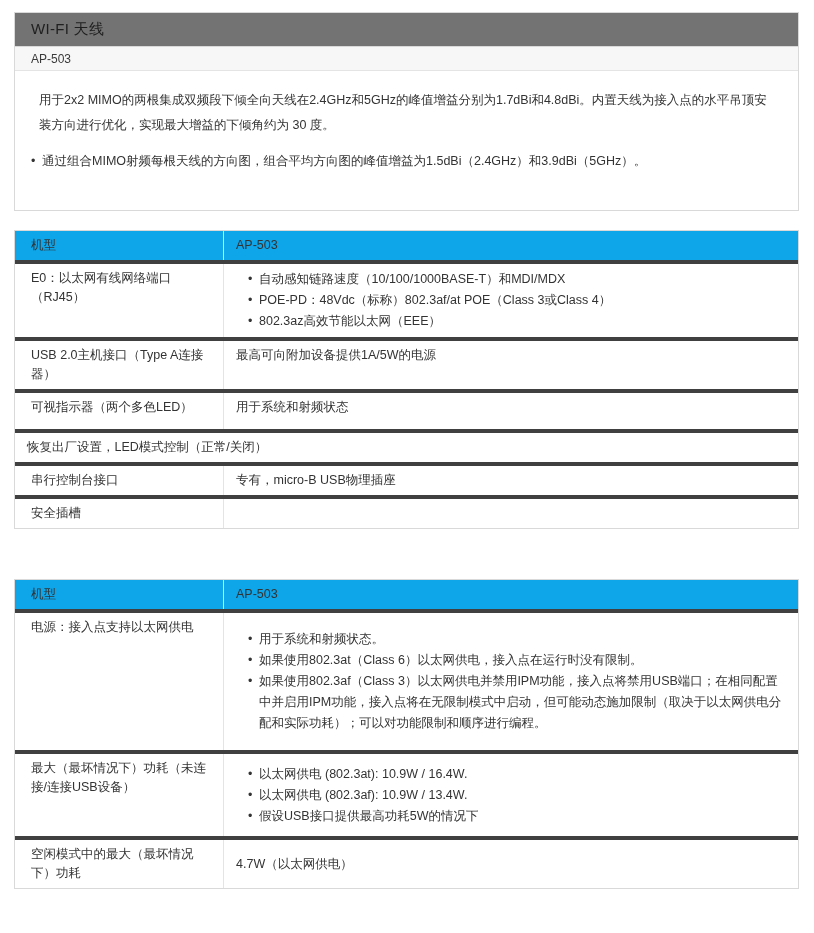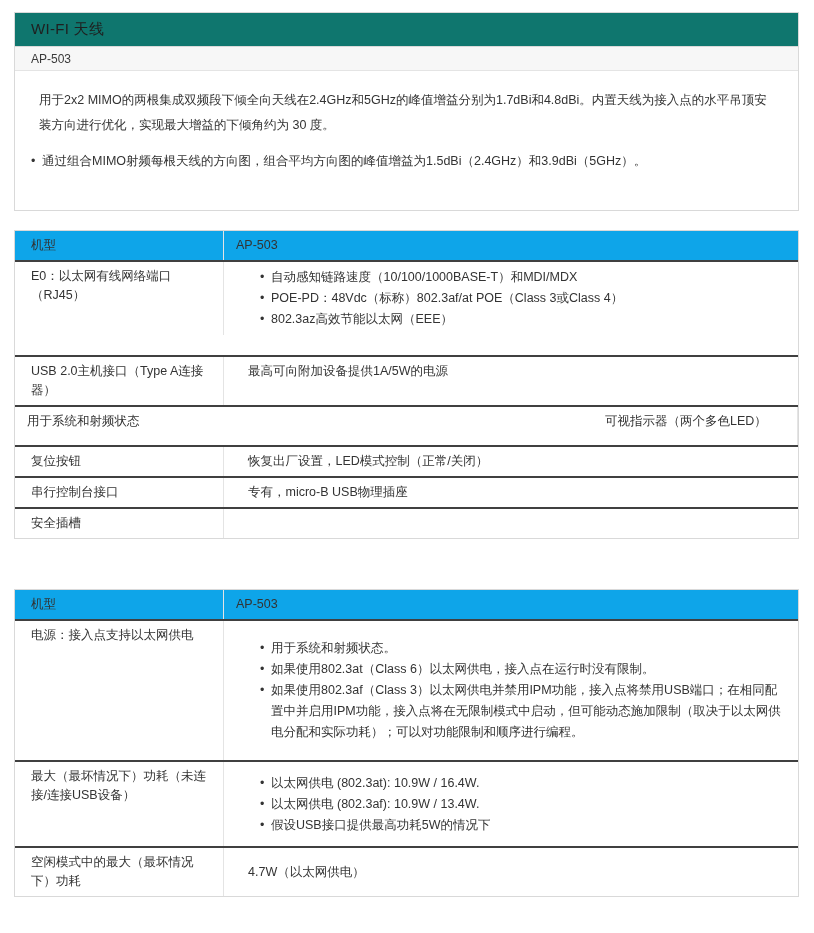--- a/index.html
+++ b/index.html
@@ -11,21 +11,21 @@
   }
   .page{padding:12px 14px 0 14px;}
   .panel{
     width:785px;box-sizing:border-box;
     border:1px solid #d9d9d9;
     background:#fff;
   }
   .panel.mb-sm{margin-bottom:19px;}
   .panel.mb-lg{margin-bottom:50px;}
   .panel-header{
-    background:#0f766e;
+    background:#737373;
     height:33px;display:flex;align-items:center;
     padding:0 16px;font-size:15px;color:#1f1f1f;
     border-bottom:1px solid #d9d9d9;
     letter-spacing:.3px;
   }
   
   .model-row{
     background:#f7f7f7;height:23px;display:flex;align-items:center;
     padding:0 16px;font-size:12px;color:#3a3a3a;
     border-bottom:1px solid #e4e4e4;
@@ -39,39 +39,39 @@
   ul.bullets{list-style:none;margin:0;padding:0;}
   ul.bullets li{
     position:relative;padding-left:11px;line-height:21px;
   }
   ul.bullets li .dot{
     position:absolute;left:0;top:0;
   }
   .content-box ul.bullets{margin-top:13px;}
   
   .trow{display:flex;box-sizing:border-box;}
-  .trow + .trow{border-top:2px solid #404040;gap:12px;}
+  .trow + .trow{border-top:4px solid #404040;}
   .trow.thead{background:#0ea5e9;}
   .cell{box-sizing:border-box;}
   .cell.label{
     width:209px;flex:0 0 209px;
     padding:5px 10px 5px 16px;
     border-right:1px solid #e4e4e4;
     line-height:19px;
   }
   .cell.value{
     flex:1;padding:5px 12px 5px 12px;line-height:19px;
   }
   .cell.value ul.bullets{margin-left:12px;}
   .vcenter{display:flex;align-items:center;}
   .vcenter > *{width:100%;}
   
   .h27{min-height:27px;}
   .h62{min-height:62px;}
-  .h36{min-height:36px;margin-top:20px;}
+  .h36{min-height:36px;}
   .h40{min-height:40px;}
   .h25{min-height:25px;align-items:center;}
   .h24{min-height:24px;}
   .h23{min-height:23px;}
   .h141{min-height:141px;}
   .h86{min-height:86px;}
   .h41{min-height:41px;}
 </style>
 </head>
 <body>
@@ -110,26 +110,25 @@
         </ul>
       </div>
     </div>
 
     <div class="trow h36">
       <div class="cell label">USB 2.0主机接口（Type A连接器）</div>
       <div class="cell value">最高可向附加设备提供1A/5W的电源</div>
     </div>
 
     <div class="trow h40">
+      <div class="cell label">可视指示器（两个多色LED）</div>
       <div class="cell value">用于系统和射频状态</div>
-      <div class="cell label">可视指示器（两个多色LED）</div>
     </div>
 
     <div class="trow h24">
-      <div class="cell label">复位按钮</div>
       <div class="cell value">恢复出厂设置，LED模式控制（正常/关闭）</div>
     </div>
 
     <div class="trow h25">
       <div class="cell label">串行控制台接口</div>
       <div class="cell value">专有，micro-B USB物理插座</div>
     </div>
 
     <div class="trow h23">
       <div class="cell label">安全插槽</div>

